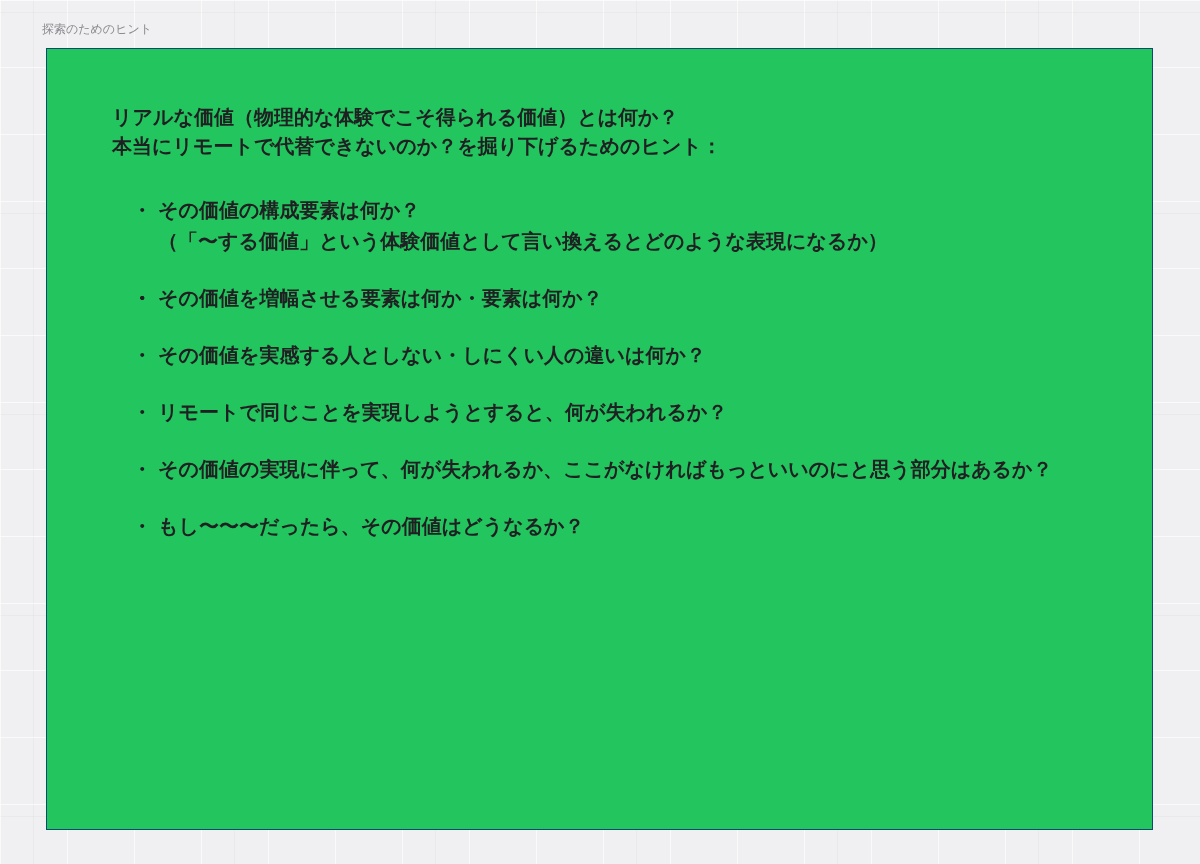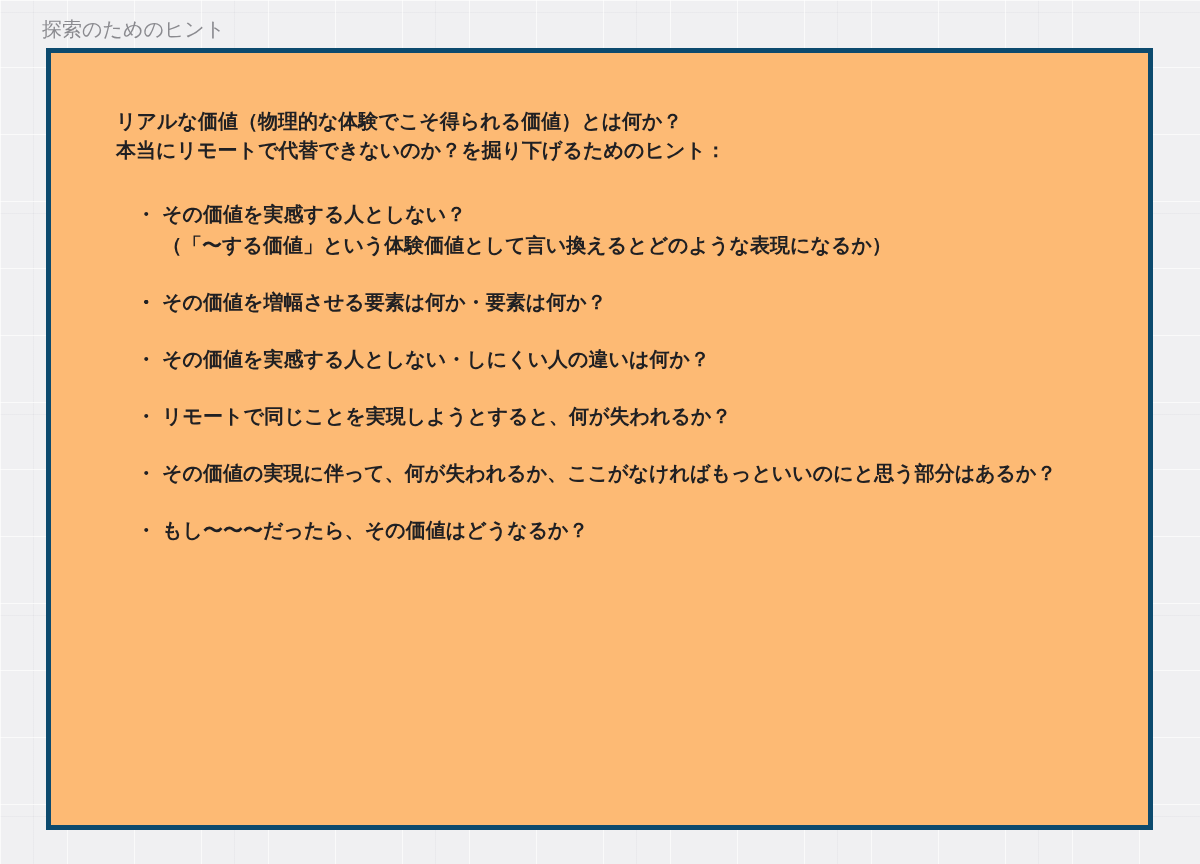--- a/index.html
+++ b/index.html
@@ -20,35 +20,35 @@
       linear-gradient(to bottom, rgba(130,130,150,0.06) 1px, transparent 1px);
     background-size: 67px 67px, 67px 67px, 201px 201px, 201px 201px;
     background-position: 0 0, 0 0, 33px 12px, 33px 12px;
     font-family: "Liberation Sans", "DejaVu Sans", sans-serif;
   }
 
   .frame-title {
     position: absolute;
     left: 42px;
     top: 20px;
-    font-size: 20px;
+    font-size: 12px;
     line-height: 19px;
     color: #8a8a8f;
     white-space: nowrap;
     cursor: default;
   }
 
   .frame-card {
     position: absolute;
     left: 46px;
     top: 48px;
     width: 1107px;
     height: 782px;
-    background: #fdba74;
-    border: 5px solid #0c4a6e;
+    background: #22c55e;
+    border: 1px solid #0c4a6e;
     box-sizing: border-box;
   }
 
   .text-block {
     position: absolute;
     left: 65px;
     top: 54px;
     right: 30px;
     color: #202023;
     font-weight: 700;
@@ -95,21 +95,21 @@
   <div class="text-block">
 
     <div class="intro">
       <div class="line">リアルな価値（物理的な体験でこそ得られる価値）とは何か？</div>
       <div class="line">本当にリモートで代替できないのか？を掘り下げるためのヒント：</div>
     </div>
 
     <ul class="hints">
       <li>
         <span class="marker">・</span>
-        <span class="t">その価値を実感する人としない？</span>
+        <span class="t">その価値の構成要素は何か？</span>
         <div class="sub">（「〜する価値」という体験価値として言い換えるとどのような表現になるか）</div>
       </li>
       <li>
         <span class="marker">・</span>
       </li>
       <li>
         <span class="marker">・</span>
       </li>
       <li>
         <span class="marker">・</span>

